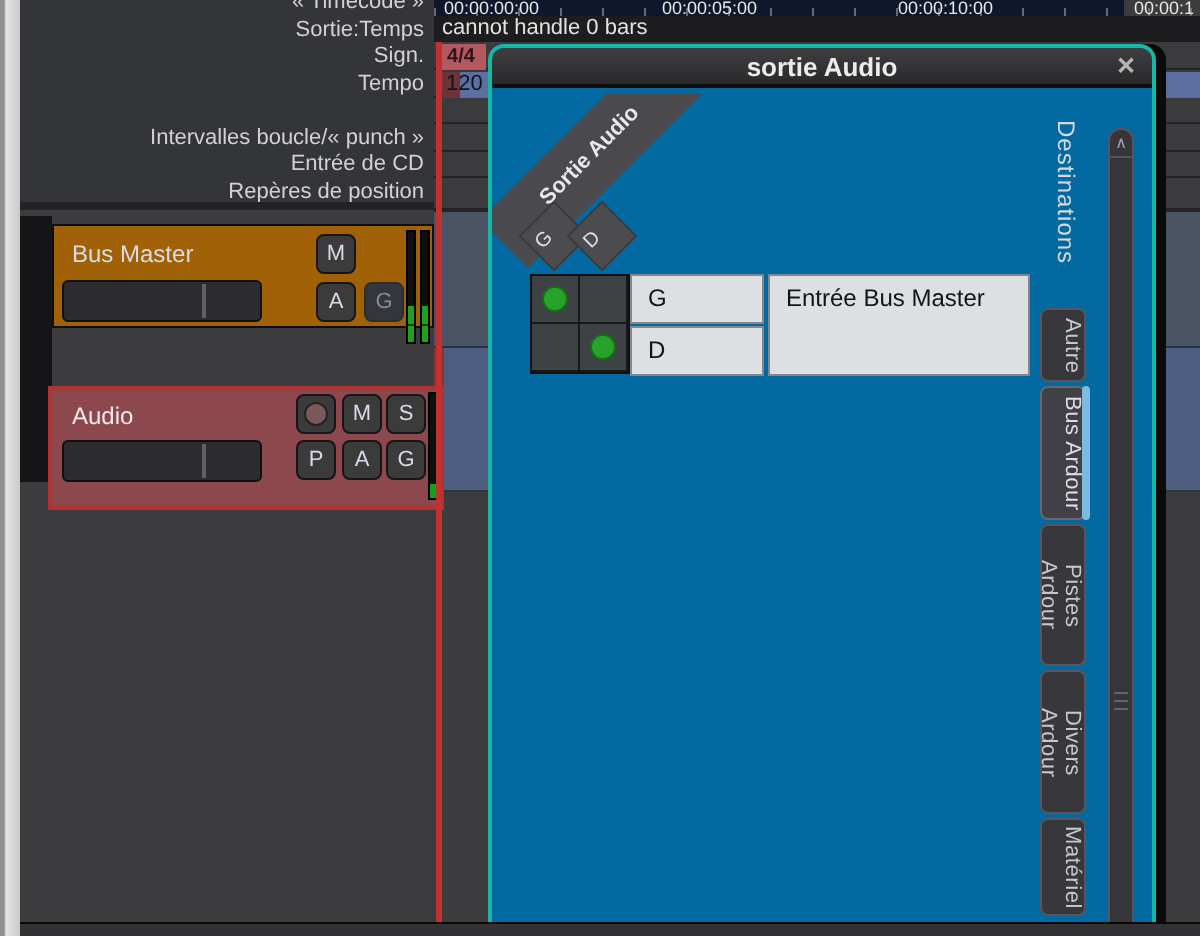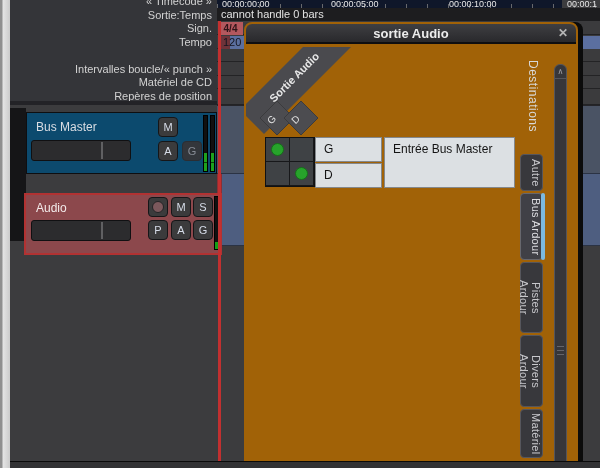--- a/index.html
+++ b/index.html
@@ -35,39 +35,39 @@
   .lane1 { position:absolute; left:0; top:105px; width:383px; height:69px; background:#4a5364;
     border-top:1px solid #25252a; border-bottom:1px solid #2b3344; }
   .lane2 { position:absolute; left:0; top:174px; width:383px; height:72px; background:#4e5e80;
     border-bottom:1px solid #2b3344; }
   .lane2-rededge { position:absolute; left:0; top:174px; width:5px; height:72px; background:#8e2f33; }
   .red-line { position:absolute; left:218px; top:21px; width:3px; height:441px; background:#c23030; z-index:4; }
 
   
   .ctrl-black { position:absolute; left:10px; top:108px; width:16px; height:133px; background:#151517; }
   .track { position:absolute; z-index:3; }
-  .track.bus { left:26px; top:112px; width:191px; height:62px; background:#0c4a6e; border:1px solid #0e0e10; }
+  .track.bus { left:26px; top:112px; width:191px; height:52px; background:#a16207; border:1px solid #0e0e10; }
   .track.audio { left:24px; top:177px; width:198px; height:62px; background:#8c484c; border:2px solid #b23232;margin-top:16px; }
   .tname { position:absolute; font-size:12px; color:#d9dde3; white-space:nowrap; }
   .track.audio .tname { color:#f3eaea; }
   .fader { position:absolute; width:100px; height:21px; background:#2c2c2e; border:1px solid #101012;
     border-radius:3px; }
   .fader .handle { position:absolute; left:70%; top:1px; width:2px; height:17px; background:#606062; }
   .tbtn { position:absolute; width:20px; height:20px; background:#3b3b3c; border:1px solid #161618;
     border-radius:4px; color:#d6dce8; font-size:11px; text-align:center; line-height:18px; }
   .tbtn.dim { color:#868b94; border-color:#2b2e33; background:#33363b; }
   .tbtn.rec .dot { position:absolute; left:3px; top:3px; width:12px; height:12px; border-radius:50%;
     background:#7b585c; border:1px solid #232325; }
   .meter { position:absolute; background:#101010; border:1px solid #000; }
   .meter.m2 { background:linear-gradient(to bottom,#101010 0 37px,#1da21d 37px 46px,#0c3f0c 46px 47px,#1da21d 47px 100%); }
   .meter.m1 { background:linear-gradient(to bottom,#101010 0 45px,#15a015 45px 100%); }
 
   
   .dialog { position:absolute; left:244px; top:22px; width:334px; height:446px; z-index:10;
-    background:#a16207; border:2px solid #a16207; border-radius:8px 8px 0 0;
+    background:#0369a1; border:2px solid #14b8a6; border-radius:8px 8px 0 0;
     box-shadow:5px 0 0 #0b0b0b;text-decoration:underline; }
   .titlebar { position:absolute; left:0; top:0; width:330px; height:20px;
     background:linear-gradient(#3f3f42,#29292c); border-radius:6px 6px 0 0;
     border-bottom:2px solid #0e0e10; }
   .title { width:100%; text-align:center; color:#ececec; font-size:13px; font-weight:bold; line-height:19px; }
   .close-x { position:absolute; right:8px; top:0; color:#b5b5b5; font-size:12px; font-weight:bold;
     line-height:19px; cursor:default; }
   .dsvg { position:absolute; left:0; top:23px; pointer-events:none; }
 
   .mgrid { position:absolute; left:19px; top:113px; width:50px; height:50px;
@@ -107,21 +107,21 @@
 <div id="app">
 
   <div class="left-strip"></div>
 
   <div class="label-col">
     <div class="rlabel" style="top:-6px">« Timecode »</div>
     <div class="rlabel" style="top:8px">Sortie:Temps</div>
     <div class="rlabel" style="top:21px">Sign.</div>
     <div class="rlabel" style="top:35px">Tempo</div>
     <div class="rlabel" style="top:62px">Intervalles boucle/« punch »</div>
-    <div class="rlabel" style="top:75px">Matériel de CD</div>
+    <div class="rlabel" style="top:75px">Entrée de CD</div>
     <div class="rlabel" style="top:89px">Repères de position</div>
   </div>
 
   <div class="timeline">
     <div class="tc-row">
       <div class="tc-ticks"></div>
       <span class="tc-mark" style="left:5px">00:00:00:00</span>
       <span class="tc-mark" style="left:114px">00:00:05:00</span>
       <span class="tc-mark" style="left:232px">00:00:10:00</span>
       <span class="tc-mark" style="left:350px">00:00:1</span>

